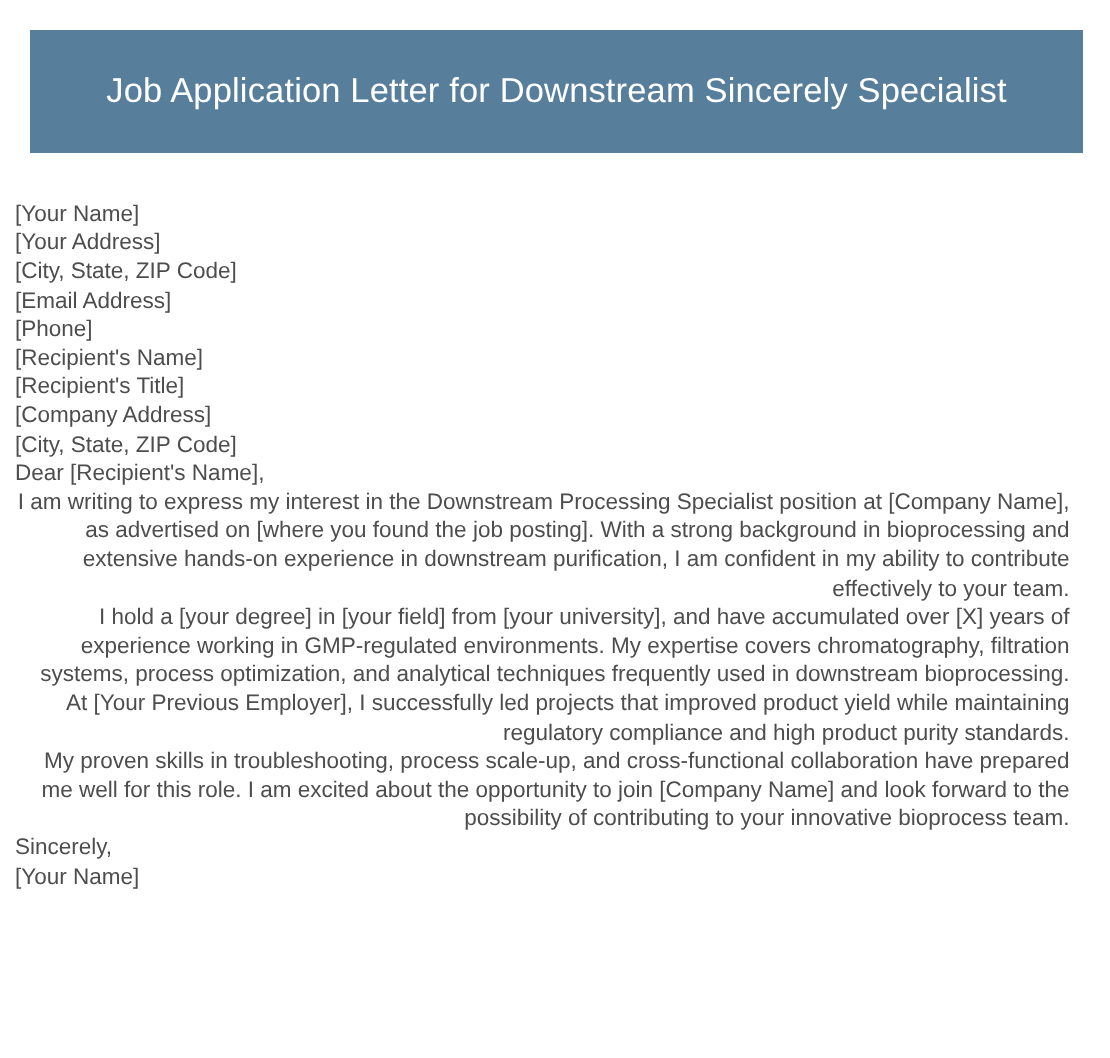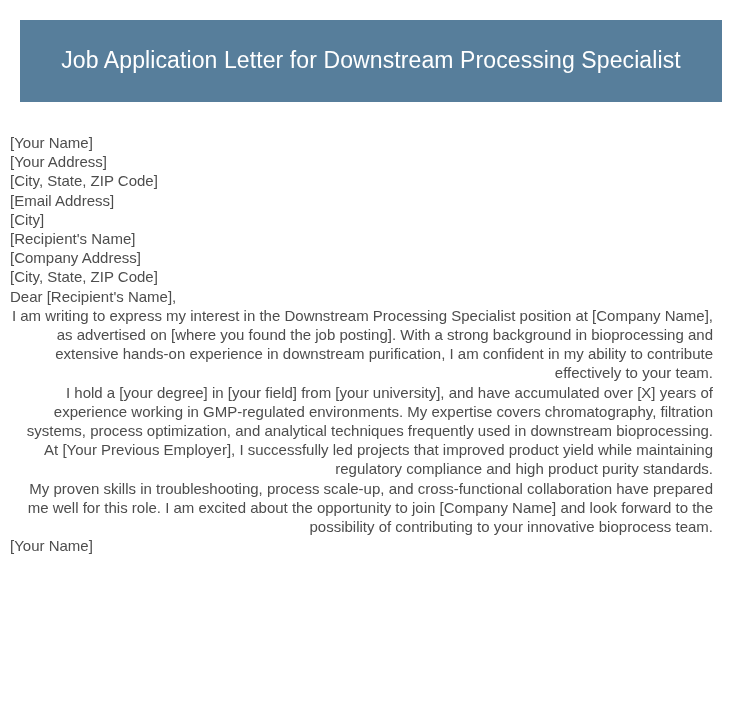--- a/index.html
+++ b/index.html
@@ -64,42 +64,44 @@
     padding: 0;
     text-align: right;
   }
 </style>
 </head>
 <body>
 
 <div class="page">
 
   <div class="header-banner">
-    <div class="header-title">Job Application Letter for Downstream Processing Specialist</div>
+    <div class="header-title">Job Application Letter for Downstream Sincerely Specialist</div>
   </div>
 
   <div class="letter-body">
 
     <div>
       <div class="letter-line">[Your Name]</div>
       <div class="letter-line">[Your Address]</div>
       <div class="letter-line">[City, State, ZIP Code]</div>
       <div class="letter-line">[Email Address]</div>
-      <div class="letter-line">[City]</div>
+      <div class="letter-line">[Phone]</div>
     </div>
 
     <div>
       <div class="letter-line">[Recipient's Name]</div>
+      <div class="letter-line">[Recipient's Title]</div>
       <div class="letter-line">[Company Address]</div>
       <div class="letter-line">[City, State, ZIP Code]</div>
     </div>
 
     <div class="letter-line">Dear [Recipient's Name],</div>
 
     <div class="letter-para">I am writing to express my interest in the Downstream Processing Specialist position at [Company Name], as advertised on [where you found the job posting]. With a strong background in bioprocessing and extensive hands-on experience in downstream purification, I am confident in my ability to contribute effectively to your team.</div>
     <div class="letter-para">I hold a [your degree] in [your field] from [your university], and have accumulated over [X] years of experience working in GMP-regulated environments. My expertise covers chromatography, filtration systems, process optimization, and analytical techniques frequently used in downstream bioprocessing. At [Your Previous Employer], I successfully led projects that improved product yield while maintaining regulatory compliance and high product purity standards.</div>
     <div class="letter-para">My proven skills in troubleshooting, process scale-up, and cross-functional collaboration have prepared me well for this role. I am excited about the opportunity to join [Company Name] and look forward to the possibility of contributing to your innovative bioprocess team.</div>
 
+    <div class="letter-line">Sincerely,</div>
     <div class="letter-line">[Your Name]</div>
 
   </div>
 
 </div>
 
 </body></html>

